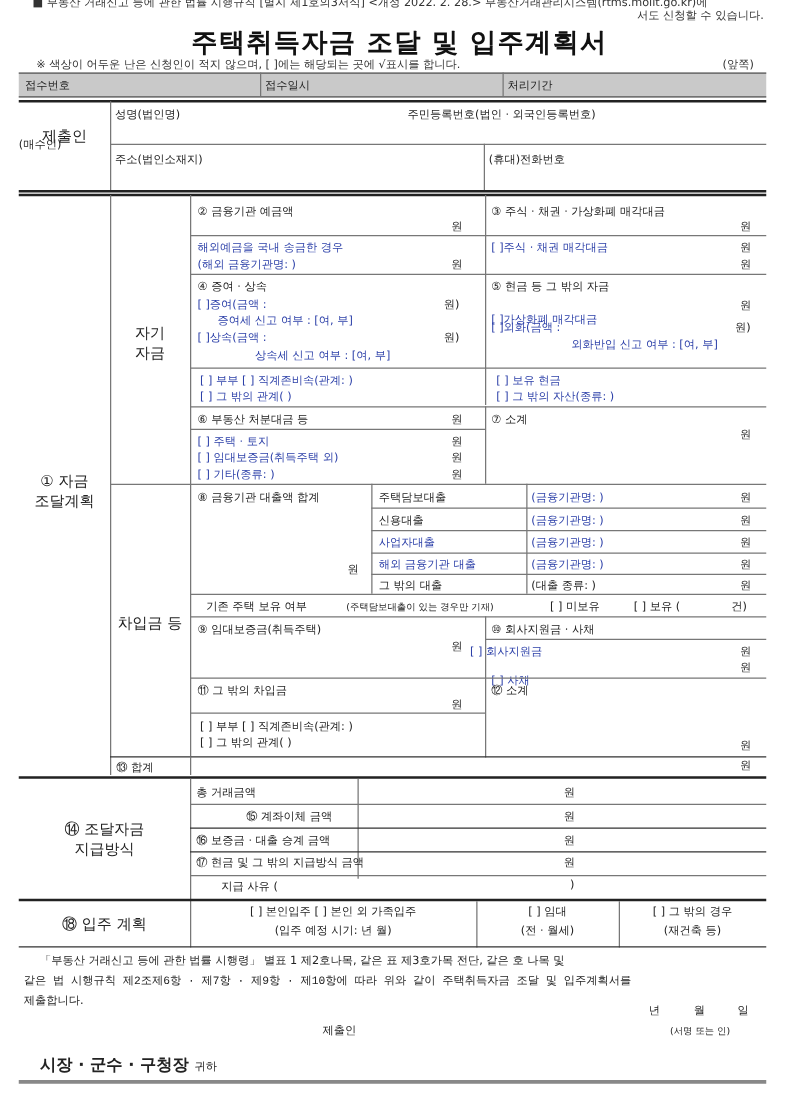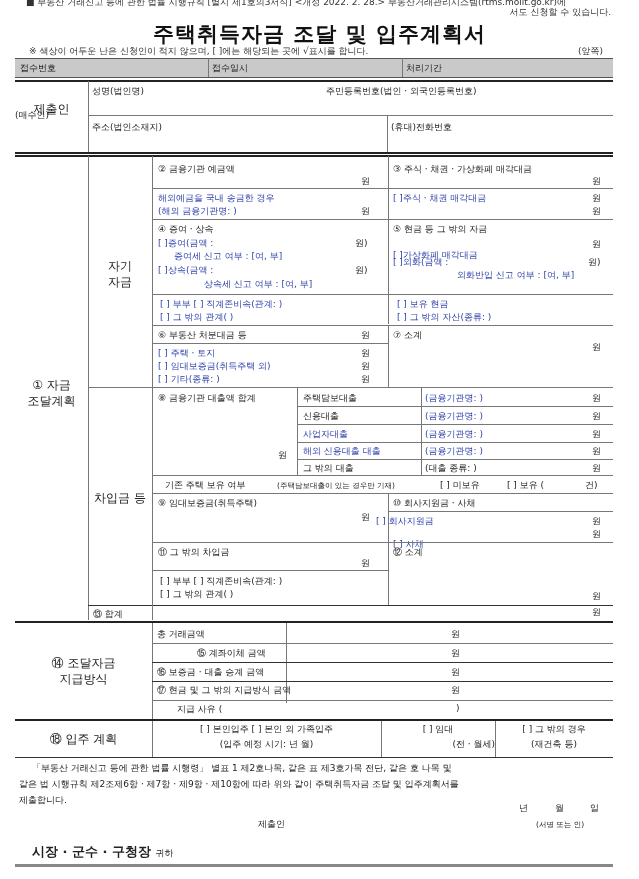--- a/index.html
+++ b/index.html
@@ -128,21 +128,21 @@
 <div class="abs small" style="left:303px;top:410px;">신용대출</div>
 <div class="abs small blue field" style="left:425px;top:410px;">(금융기관명:            )</div>
 <div class="abs small field" style="left:592px;top:410px;">원</div>
 <div class="hl" style="left:297px;top:424px;width:316px;"></div>
 
 <div class="abs small blue" style="left:303px;top:428px;">사업자대출</div>
 <div class="abs small blue field" style="left:425px;top:428px;">(금융기관명:            )</div>
 <div class="abs small field" style="left:592px;top:428px;">원</div>
 <div class="hl" style="left:297px;top:442px;width:316px;"></div>
 
-<div class="abs small blue" style="left:303px;top:445px;">해외 신용대출 대출</div>
+<div class="abs small blue" style="left:303px;top:445px;">해외 금융기관 대출</div>
 <div class="abs small blue field" style="left:425px;top:445px;">(금융기관명:            )</div>
 <div class="abs small field" style="left:592px;top:445px;">원</div>
 <div class="hl" style="left:297px;top:459px;width:316px;"></div>
 
 <div class="abs small" style="left:303px;top:462px;">그 밖의 대출</div>
 <div class="abs small field" style="left:425px;top:462px;">(대출 종류:             )</div>
 <div class="abs small field" style="left:592px;top:462px;">원</div>
 <div class="hl" style="left:152px;top:475px;width:461px;"></div>
 
 <div class="abs small" style="left:165px;top:479px;">기존 주택 보유 여부</div>
@@ -201,27 +201,27 @@
 <div class="abs small" style="left:456px;top:703px;">)</div>
 
 <div class="hl2" style="left:15px;top:719px;width:598px;"></div>
 <div class="vl" style="left:381px;top:721px;height:37px;"></div>
 <div class="vl" style="left:495px;top:721px;height:37px;"></div>
 <div class="abs" style="left:15px;width:137px;top:731px;text-align:center;font-size:12px;">⑱ 입주 계획</div>
 
 <div class="abs small c" style="left:152px;width:229px;top:723px;">[ ] 본인입주  [ ] 본인 외 가족입주</div>
 <div class="abs small c field" style="left:152px;width:229px;top:738px;">(입주 예정 시기:       년     월)</div>
 <div class="abs small c" style="left:381px;width:114px;top:723px;">[ ] 임대</div>
-<div class="abs small c" style="left:381px;width:114px;top:738px;text-align:right;">(전 · 월세)</div>
+<div class="abs small c" style="left:381px;width:114px;top:738px;">(전 · 월세)</div>
 <div class="abs small c" style="left:495px;width:118px;top:723px;">[ ] 그 밖의 경우</div>
 <div class="abs small c" style="left:495px;width:118px;top:738px;">(재건축 등)</div>
 <div class="hl" style="left:15px;top:757px;width:598px;border-top-color:#333;"></div>
 
 <div class="abs small" style="left:32px;top:762px;">「부동산 거래신고 등에 관한 법률 시행령」 별표 1 제2호나목, 같은 표 제3호가목 전단, 같은 호 나목 및</div>
-<div class="abs small" style="left:19px;top:778px;">같은 법 시행규칙 제2조제6항 · 제7항 · 제9항 · 제10항에 따라 위와 같이 주택취득자금 조달 및 입주계획서를</div>
+<div class="abs small" style="left:19px;top:778px;font-family:Liberation Mono, monospace;">같은 법 시행규칙 제2조제6항 · 제7항 · 제9항 · 제10항에 따라 위와 같이 주택취득자금 조달 및 입주계획서를</div>
 <div class="abs small" style="left:19px;top:794px;">제출합니다.</div>
 
 <div class="abs small field" style="left:519px;top:802px;">년</div>
 <div class="abs small field" style="left:555px;top:802px;">월</div>
 <div class="abs small field" style="left:590px;top:802px;">일</div>
 <div class="abs small" style="left:258px;top:818px;">제출인</div>
 <div class="abs tiny field" style="left:536px;top:820px;">(서명 또는 인)</div>
 
 <div class="abs" style="left:32px;top:843px;font-size:13px;font-weight:bold;color:#222;">
   <span>시장 · 군수 · 구청장</span>

